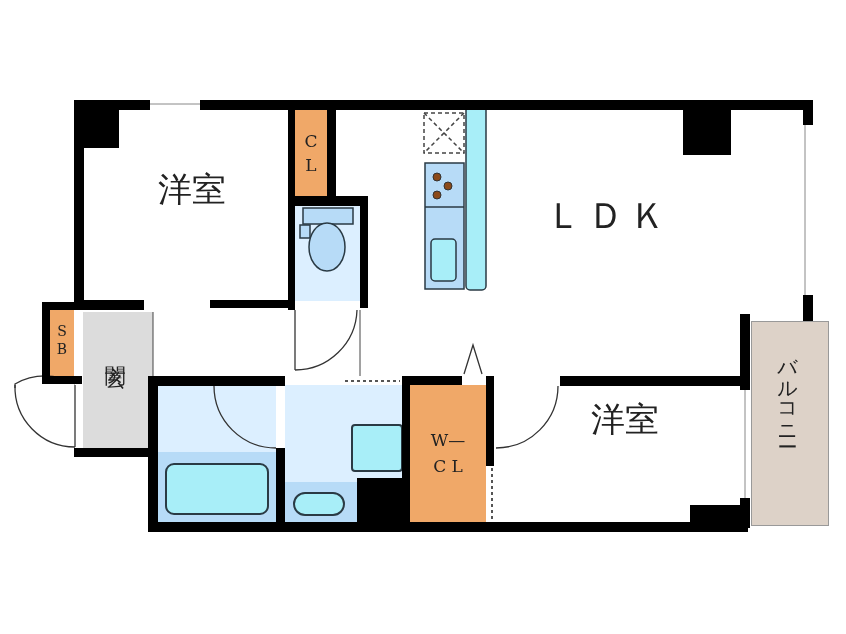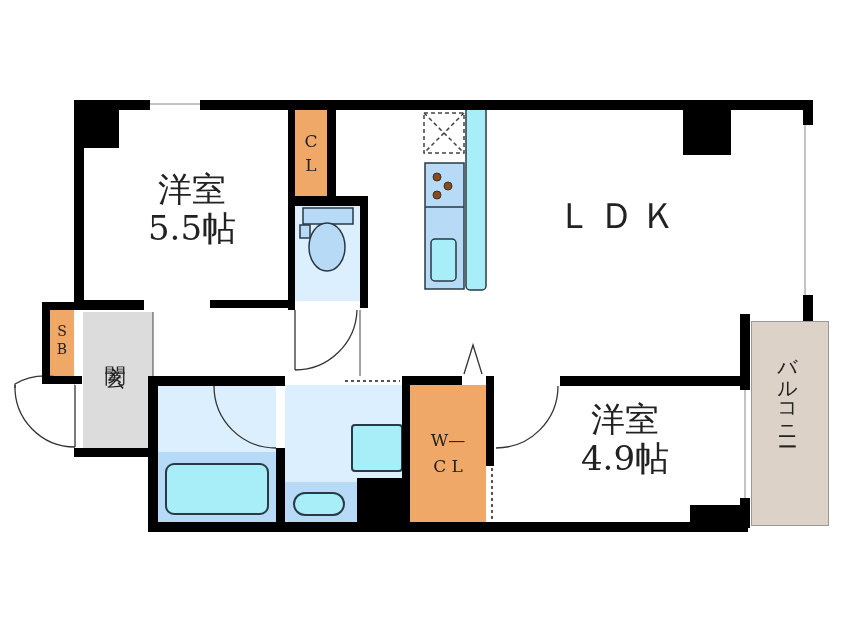--- a/index.html
+++ b/index.html
@@ -97,30 +97,28 @@
 <div class="wall" style="left:402px;top:376px;width:8px;height:150px;"></div>
 <div class="wall" style="left:486px;top:376px;width:8px;height:90px;"></div>
 <div class="wall" style="left:402px;top:376px;width:60px;height:9px;"></div>
 <div class="wall" style="left:560px;top:376px;width:190px;height:10px;"></div>
 <div class="wall" style="left:740px;top:314px;width:10px;height:76px;"></div>
 <div class="wall" style="left:690px;top:505px;width:58px;height:22px;"></div>
 <div class="wall" style="left:740px;top:498px;width:10px;height:30px;"></div>
 
 <div class="room-label" style="left:112px;top:170px;width:160px;font-size:34px;">
   <div>洋室</div>
-  <div>5.5帖</div>
 </div>
 
-<div class="room-label" style="left:520px;top:195px;width:200px;font-size:36px;">
+<div class="room-label" style="left:509px;top:195px;width:200px;font-size:36px;">
   <div style="letter-spacing:6px;">ＬＤＫ</div>
 </div>
 
 <div class="room-label" style="left:545px;top:400px;width:160px;font-size:34px;">
   <div>洋室</div>
-  <div>4.9帖</div>
 </div>
 
 <div class="room-label" style="left:295px;top:130px;width:32px;font-size:17px;line-height:1.4;">
   <div>C</div>
   <div>L</div>
 </div>
 
 <div class="room-label" style="left:410px;top:428px;width:76px;font-size:17px;line-height:1.5;">
   <div>W—</div>
   <div>C L</div>

